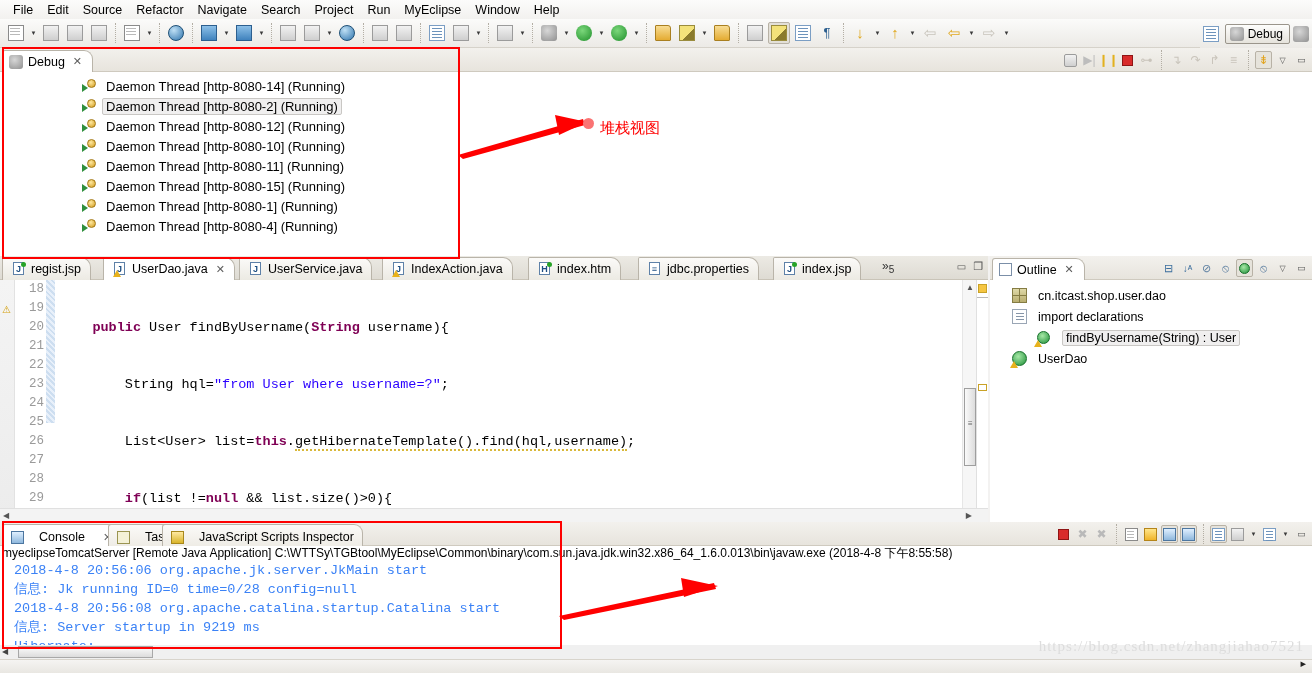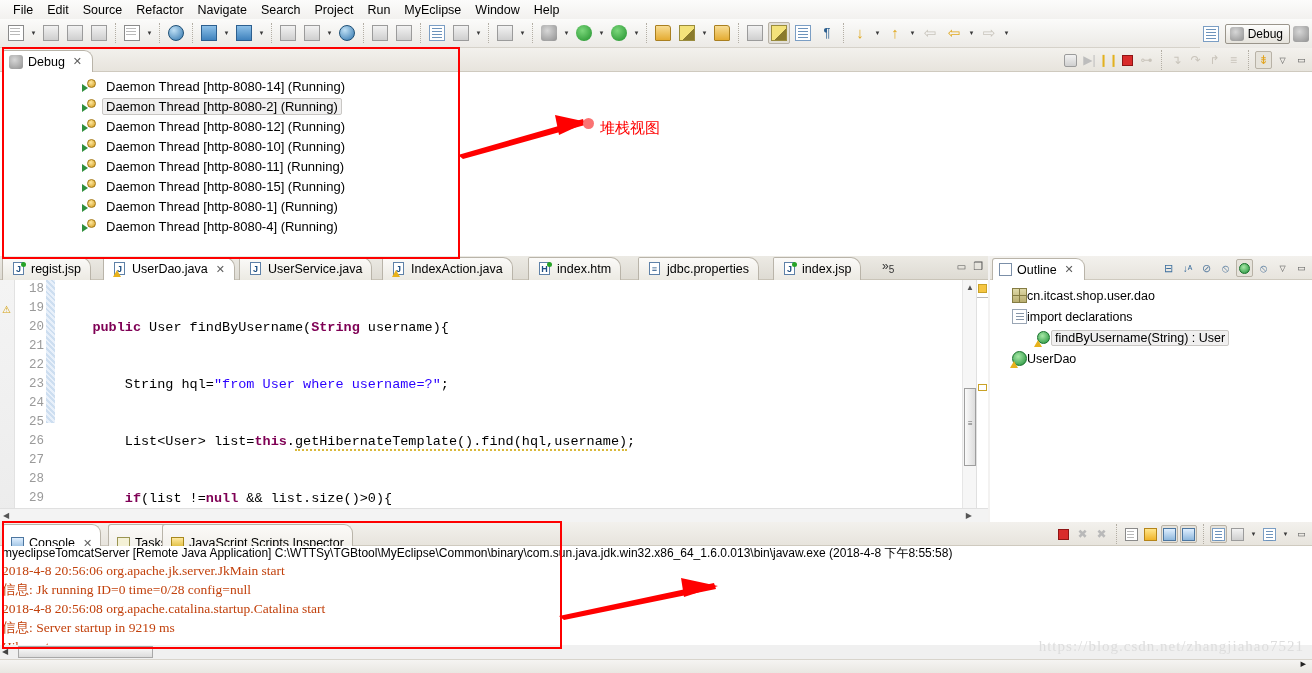--- a/index.html
+++ b/index.html
@@ -191,52 +191,52 @@
     position:absolute; right:0; top:0; width:12px; height:242px; background:#fff; border-left:1px solid #e0e0e0;
   }
   .ov-mark { position:absolute; left:1px; width:9px; height:9px; border:1px solid #c9a227; background:#f5c542; }
   .ov-mark.hollow { background:#fff; height:7px; }
   .code-hscroll {
     position:absolute; left:0; bottom:0; width:988px; height:14px; background:#f3f3f3; border-top:1px solid #e0e0e0;
   }
 
   
   .outline-view { position:absolute; left:990px; top:256px; width:322px; height:266px; background:#fff; }
-  .outline-row { display:flex; align-items:center; gap:0; height:21px; font-size:12.5px; padding-left:22px; }
+  .outline-row { display:flex; align-items:center; gap:11px; height:21px; font-size:12.5px; padding-left:22px; }
   .outline-row.indent { padding-left:46px; }
   .outline-row .sel { background:#f0efef; border:1px solid #c9c7c4; border-radius:2px; padding:0 3px;}
   .o-ic { width:15px; height:15px; position:relative; flex:0 0 auto;}
   .o-pkg { background:linear-gradient(#dfd9a8,#b9ae6f); border:1px solid #857c43; }
   .o-pkg::after{content:"";position:absolute;left:0;top:6px;width:100%;height:1px;background:#857c43;}
   .o-pkg::before{content:"";position:absolute;left:6px;top:0;height:100%;width:1px;background:#857c43;}
   .o-imp { background:#fff; border:1px solid #9aa6b5; }
   .o-imp::after{content:"";position:absolute;left:3px;top:3px;right:2px;height:1px;background:#8695a8;
     box-shadow:0 3px 0 #8695a8, 0 6px 0 #8695a8;}
   .o-class { width:15px;height:15px;border-radius:50%;
     background:radial-gradient(circle at 40% 35%,#a6e8a6,#1e8f38); border:1px solid #16702a; }
   .o-method { width:13px;height:13px;border-radius:50%;
     background:radial-gradient(circle at 40% 35%,#a6e8a6,#1e8f38); border:1px solid #16702a; }
   .o-warn { position:absolute; left:-2px; bottom:-2px; width:0;height:0;
     border-left:4px solid transparent;border-right:4px solid transparent;border-bottom:7px solid #e8b21c;}
 
   
   .console-view { position:absolute; left:0; top:522px; width:1312px; height:137px; background:#fff; }
   .ctabbar { position:relative; height:24px; background:linear-gradient(#f3f1ed,#e7e4dd); border-bottom:1px solid #cfcabf; }
-  .ctab { position:absolute; top:2px; height:22px; display:flex; align-items:center; gap:5px; padding:18px 8px;
+  .ctab { position:absolute; top:2px; height:22px; display:flex; align-items:center; gap:15px; padding:12px 8px;
      font-size:12.5px; border:1px solid #b9b4a9; border-bottom:none; border-radius:3px 9px 0 0;
      background:linear-gradient(#fbfaf8,#edeae3);text-align:center; }
   .ctab.active { background:#fff; }
   .console-body { position:relative; background:#fff; height:113px; overflow:hidden; }
   .console-head {
     height:15px; line-height:15px; font-size:12px; padding-left:2px; color:#000;
     font-family:"Liberation Sans", sans-serif; white-space:nowrap;
   }
   .console-line {
-    height:19px; line-height:19px; font-size:13.5px; padding-left:2px;
-    font-family:Liberation Serif, serif; white-space:nowrap; color:#c2410c;
+    height:19px; line-height:19px; font-size:13.5px; padding-left:14px;
+    font-family:Liberation Mono, monospace; white-space:nowrap; color:#3b82f6;
   }
   .console-hscroll { position:absolute; left:0; bottom:0; width:1312px; height:14px; background:#f0f0f0; }
   .console-hscroll .thumb { position:absolute; left:18px; top:1px; width:135px; height:12px;
     background:linear-gradient(#fbfbfb,#dcdcdc); border:1px solid #a8a8a8; }
   .console-hscroll .arrow-l { position:absolute; left:2px; top:2px; font-size:8px; color:#444; }
 
   
   .redbox { position:absolute; border:2px solid #fe0000; pointer-events:none; }
   .annot-text {
     position:absolute; color:#ff0000; font-size:15px; font-family:"DejaVu Sans", sans-serif;

